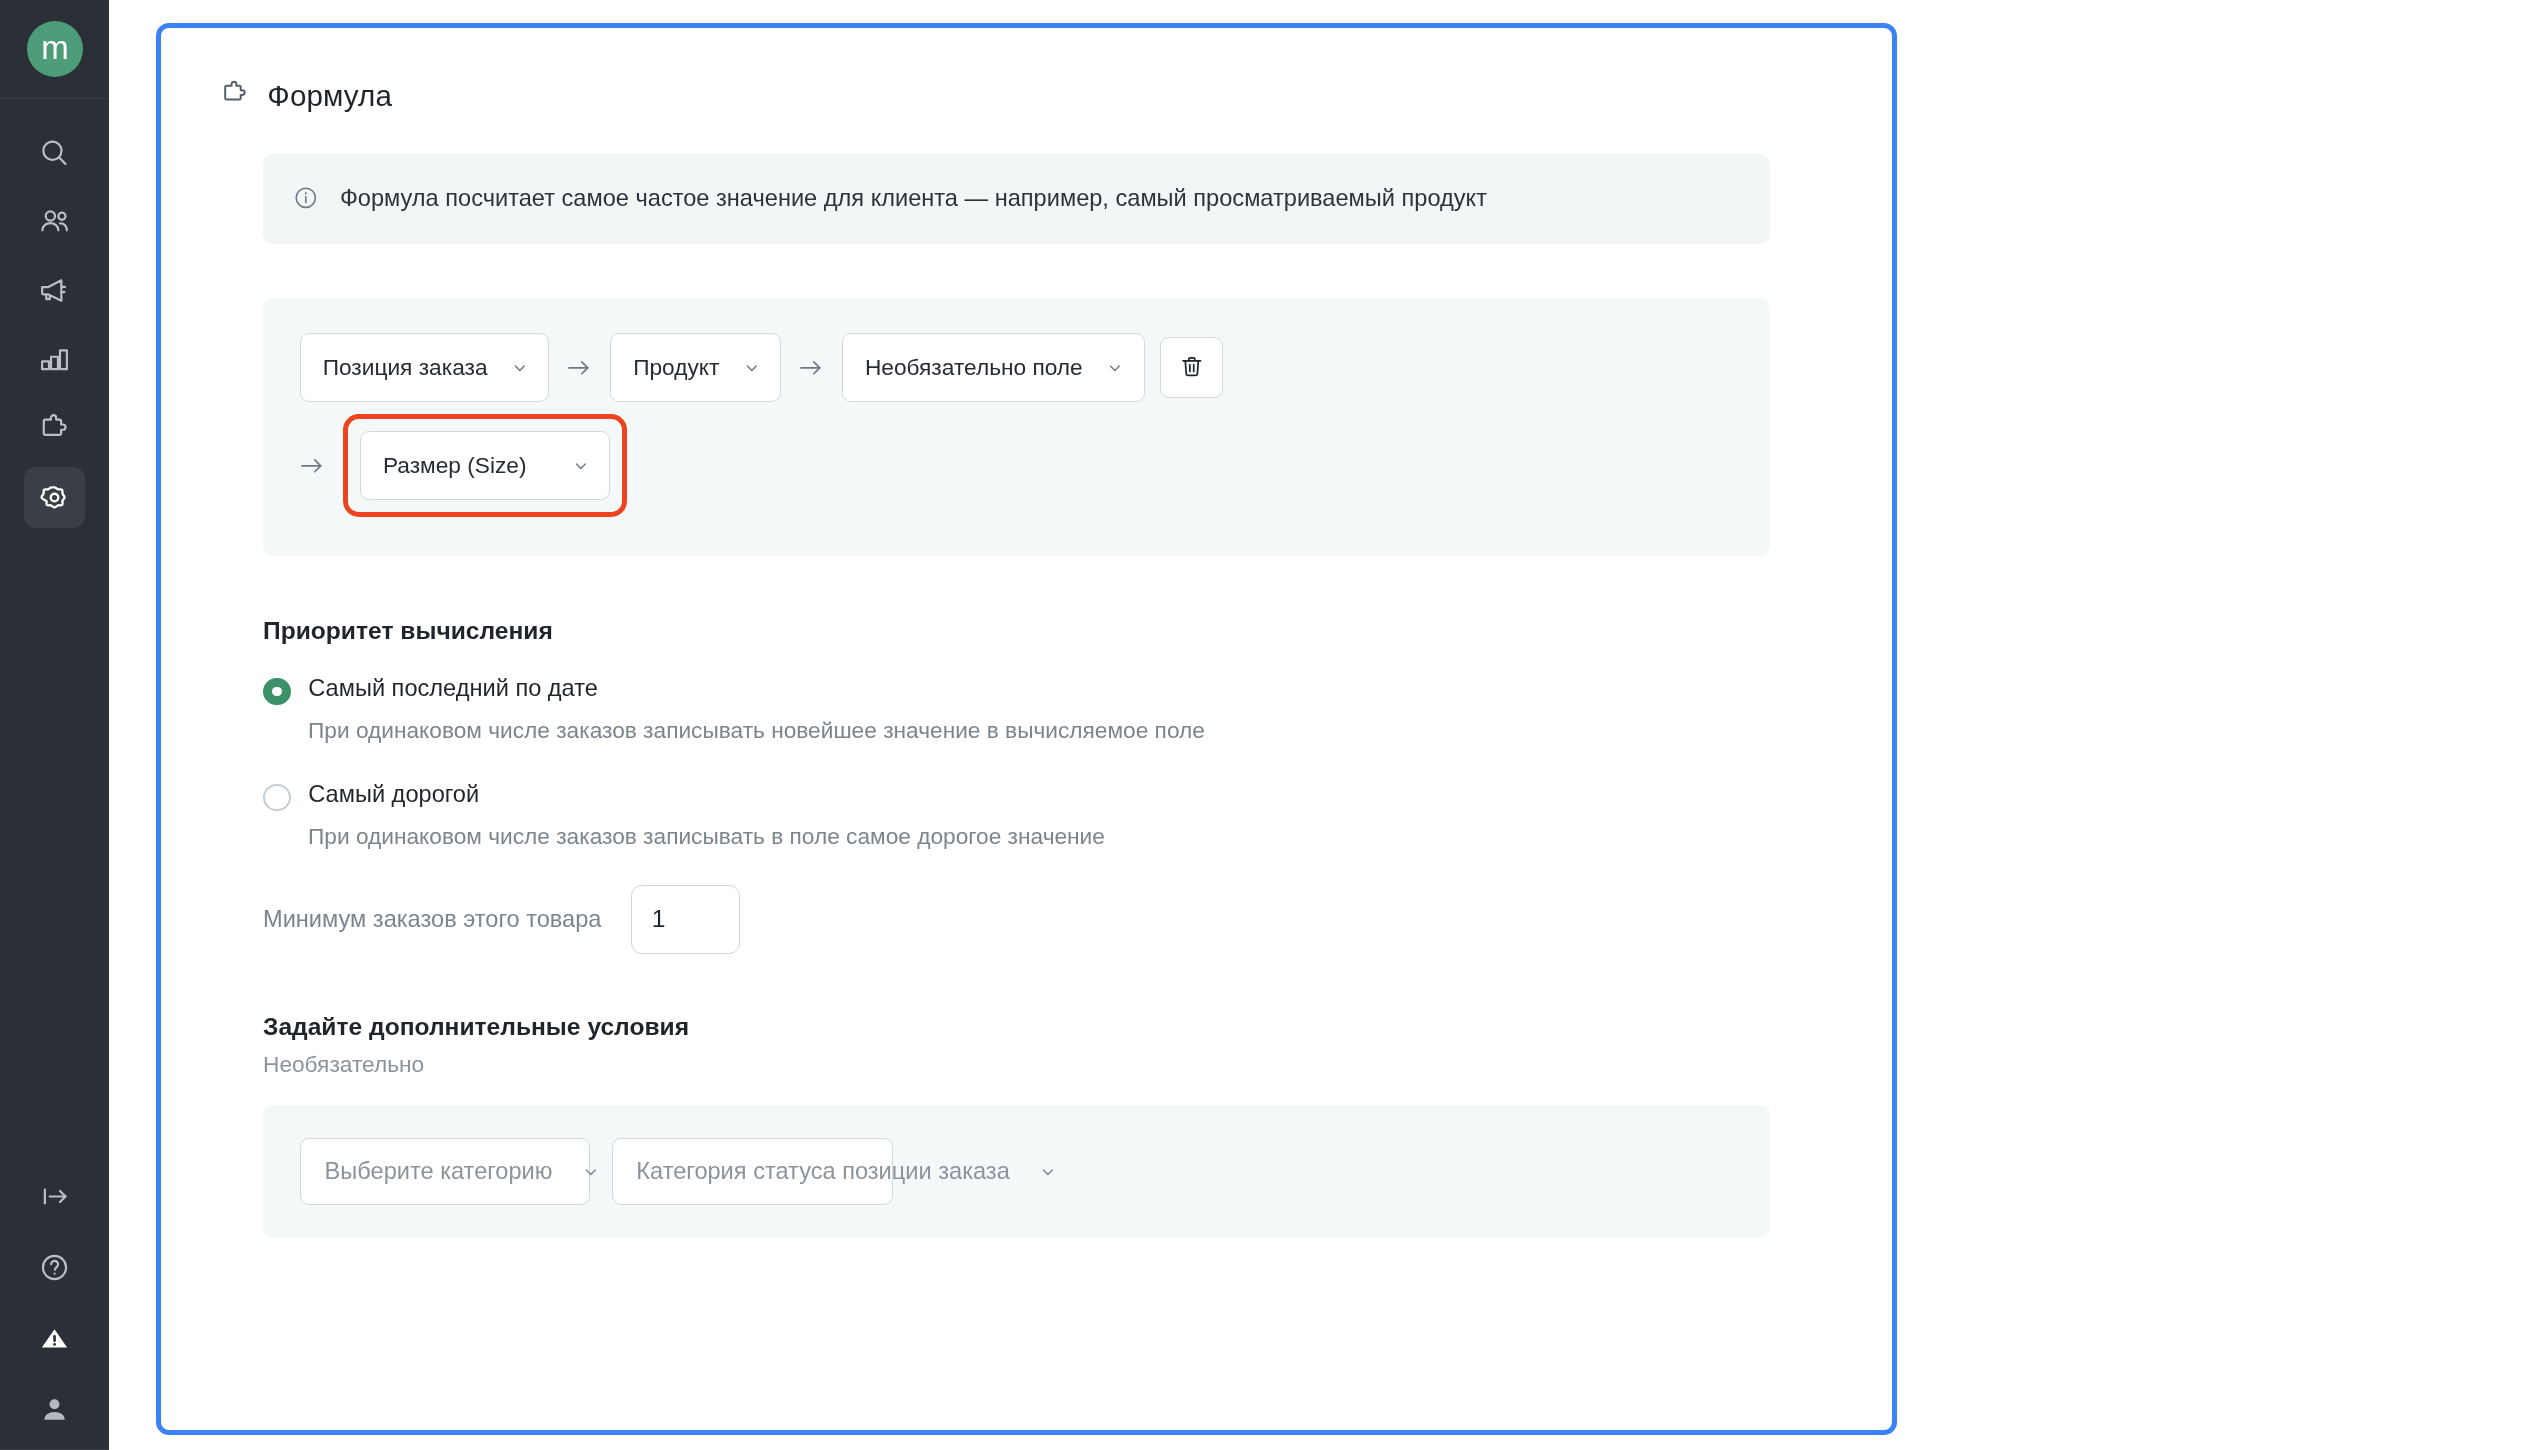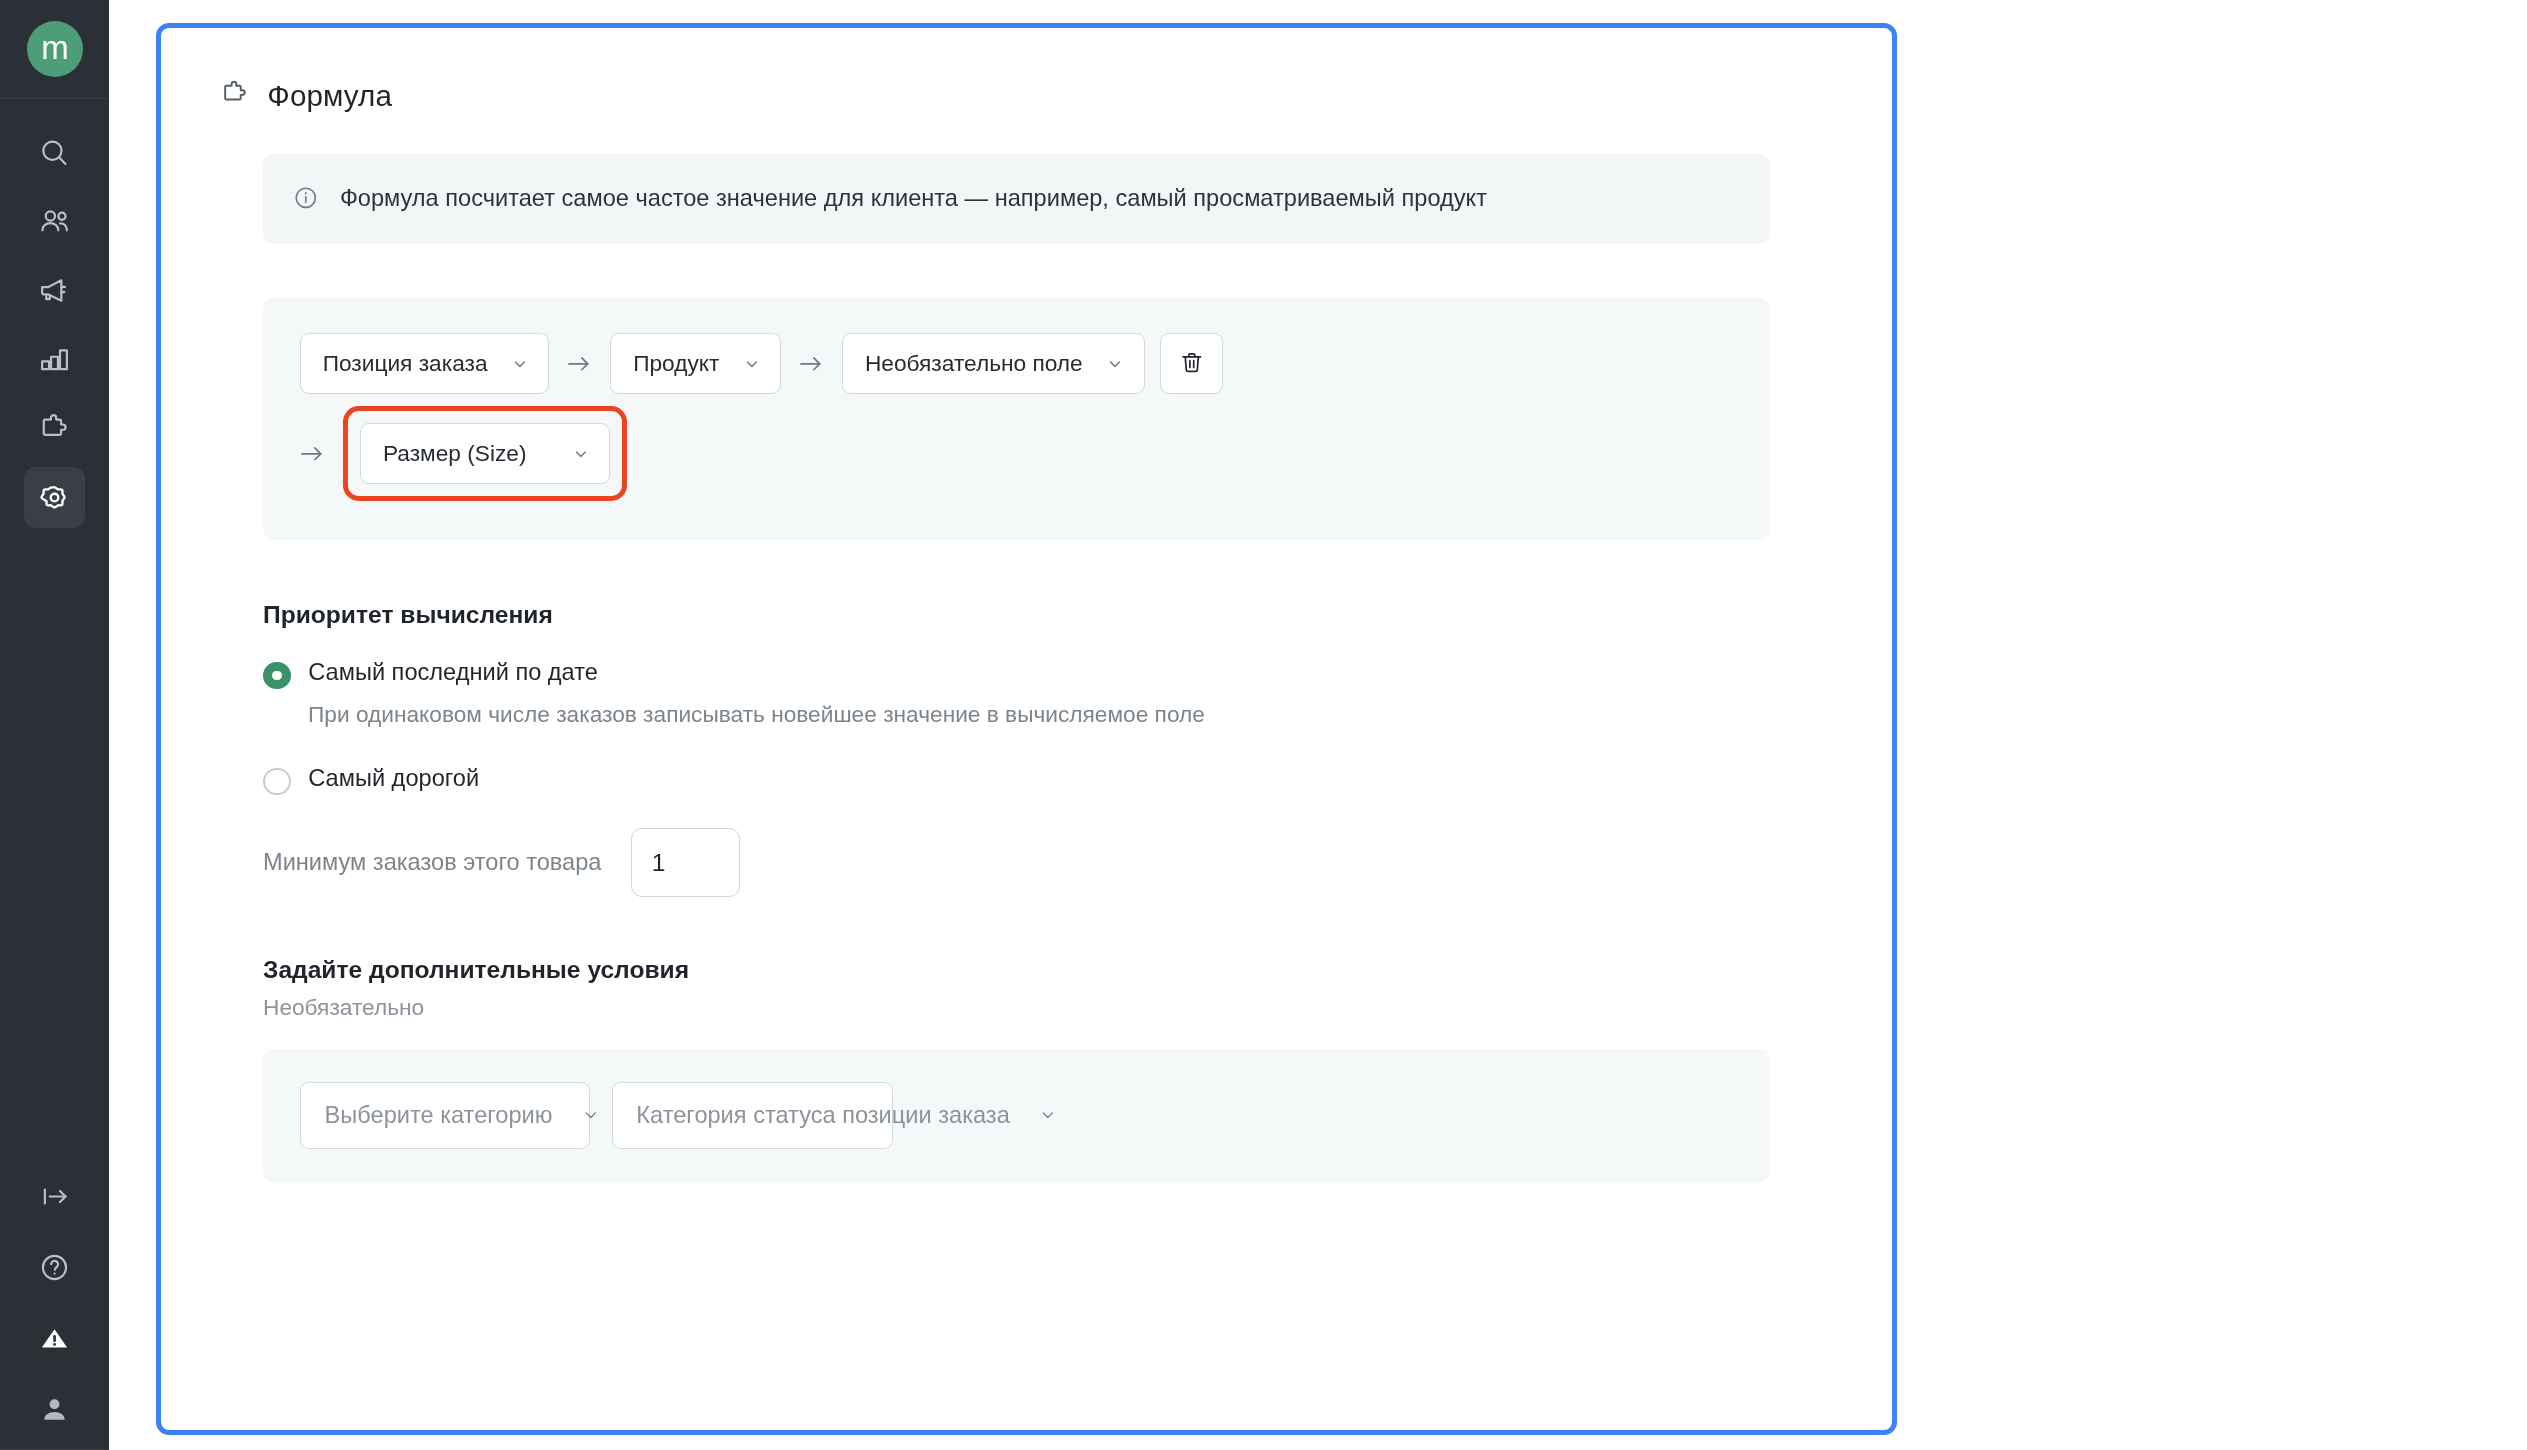--- a/index.html
+++ b/index.html
@@ -156,21 +156,21 @@
   .formula-row {
     display: flex;
     align-items: center;
     gap: 0;
     flex-wrap: wrap;
   }
   .select {
     background: #ffffff;
     border: 1px solid #d2dae0;
     border-radius: 8.9px;
-    height: 61px;
+    height: 69px;
     display: inline-flex;
     align-items: center;
     justify-content: space-between;
     padding: 0 19.7px 0 21.7px;
     font-size: 22.7px;
     color: #262c33;
     cursor: pointer;
     gap: 23.6px;
     white-space: nowrap;
   }
@@ -532,20 +532,21 @@
               <span class="radio-label">Самый последний по дате</span>
             </div>
             <div class="radio-desc">При одинаковом числе заказов записывать новейшее значение в вычисляемое поле</div>
           </div>
 
           <div class="radio-block">
             <div class="radio-row">
               <span class="radio"></span>
               <span class="radio-label">Самый дорогой</span>
             </div>
+            <div class="radio-desc">При одинаковом числе заказов записывать в поле самое дорогое значение</div>
           </div>
 
           
           <div class="minrow">
             <span class="minlabel">Минимум заказов этого товара</span>
             <input class="num-input" type="text" value="1" style="">
           </div>
 
           
           <h2 class="sub-title">Задайте дополнительные условия</h2>

